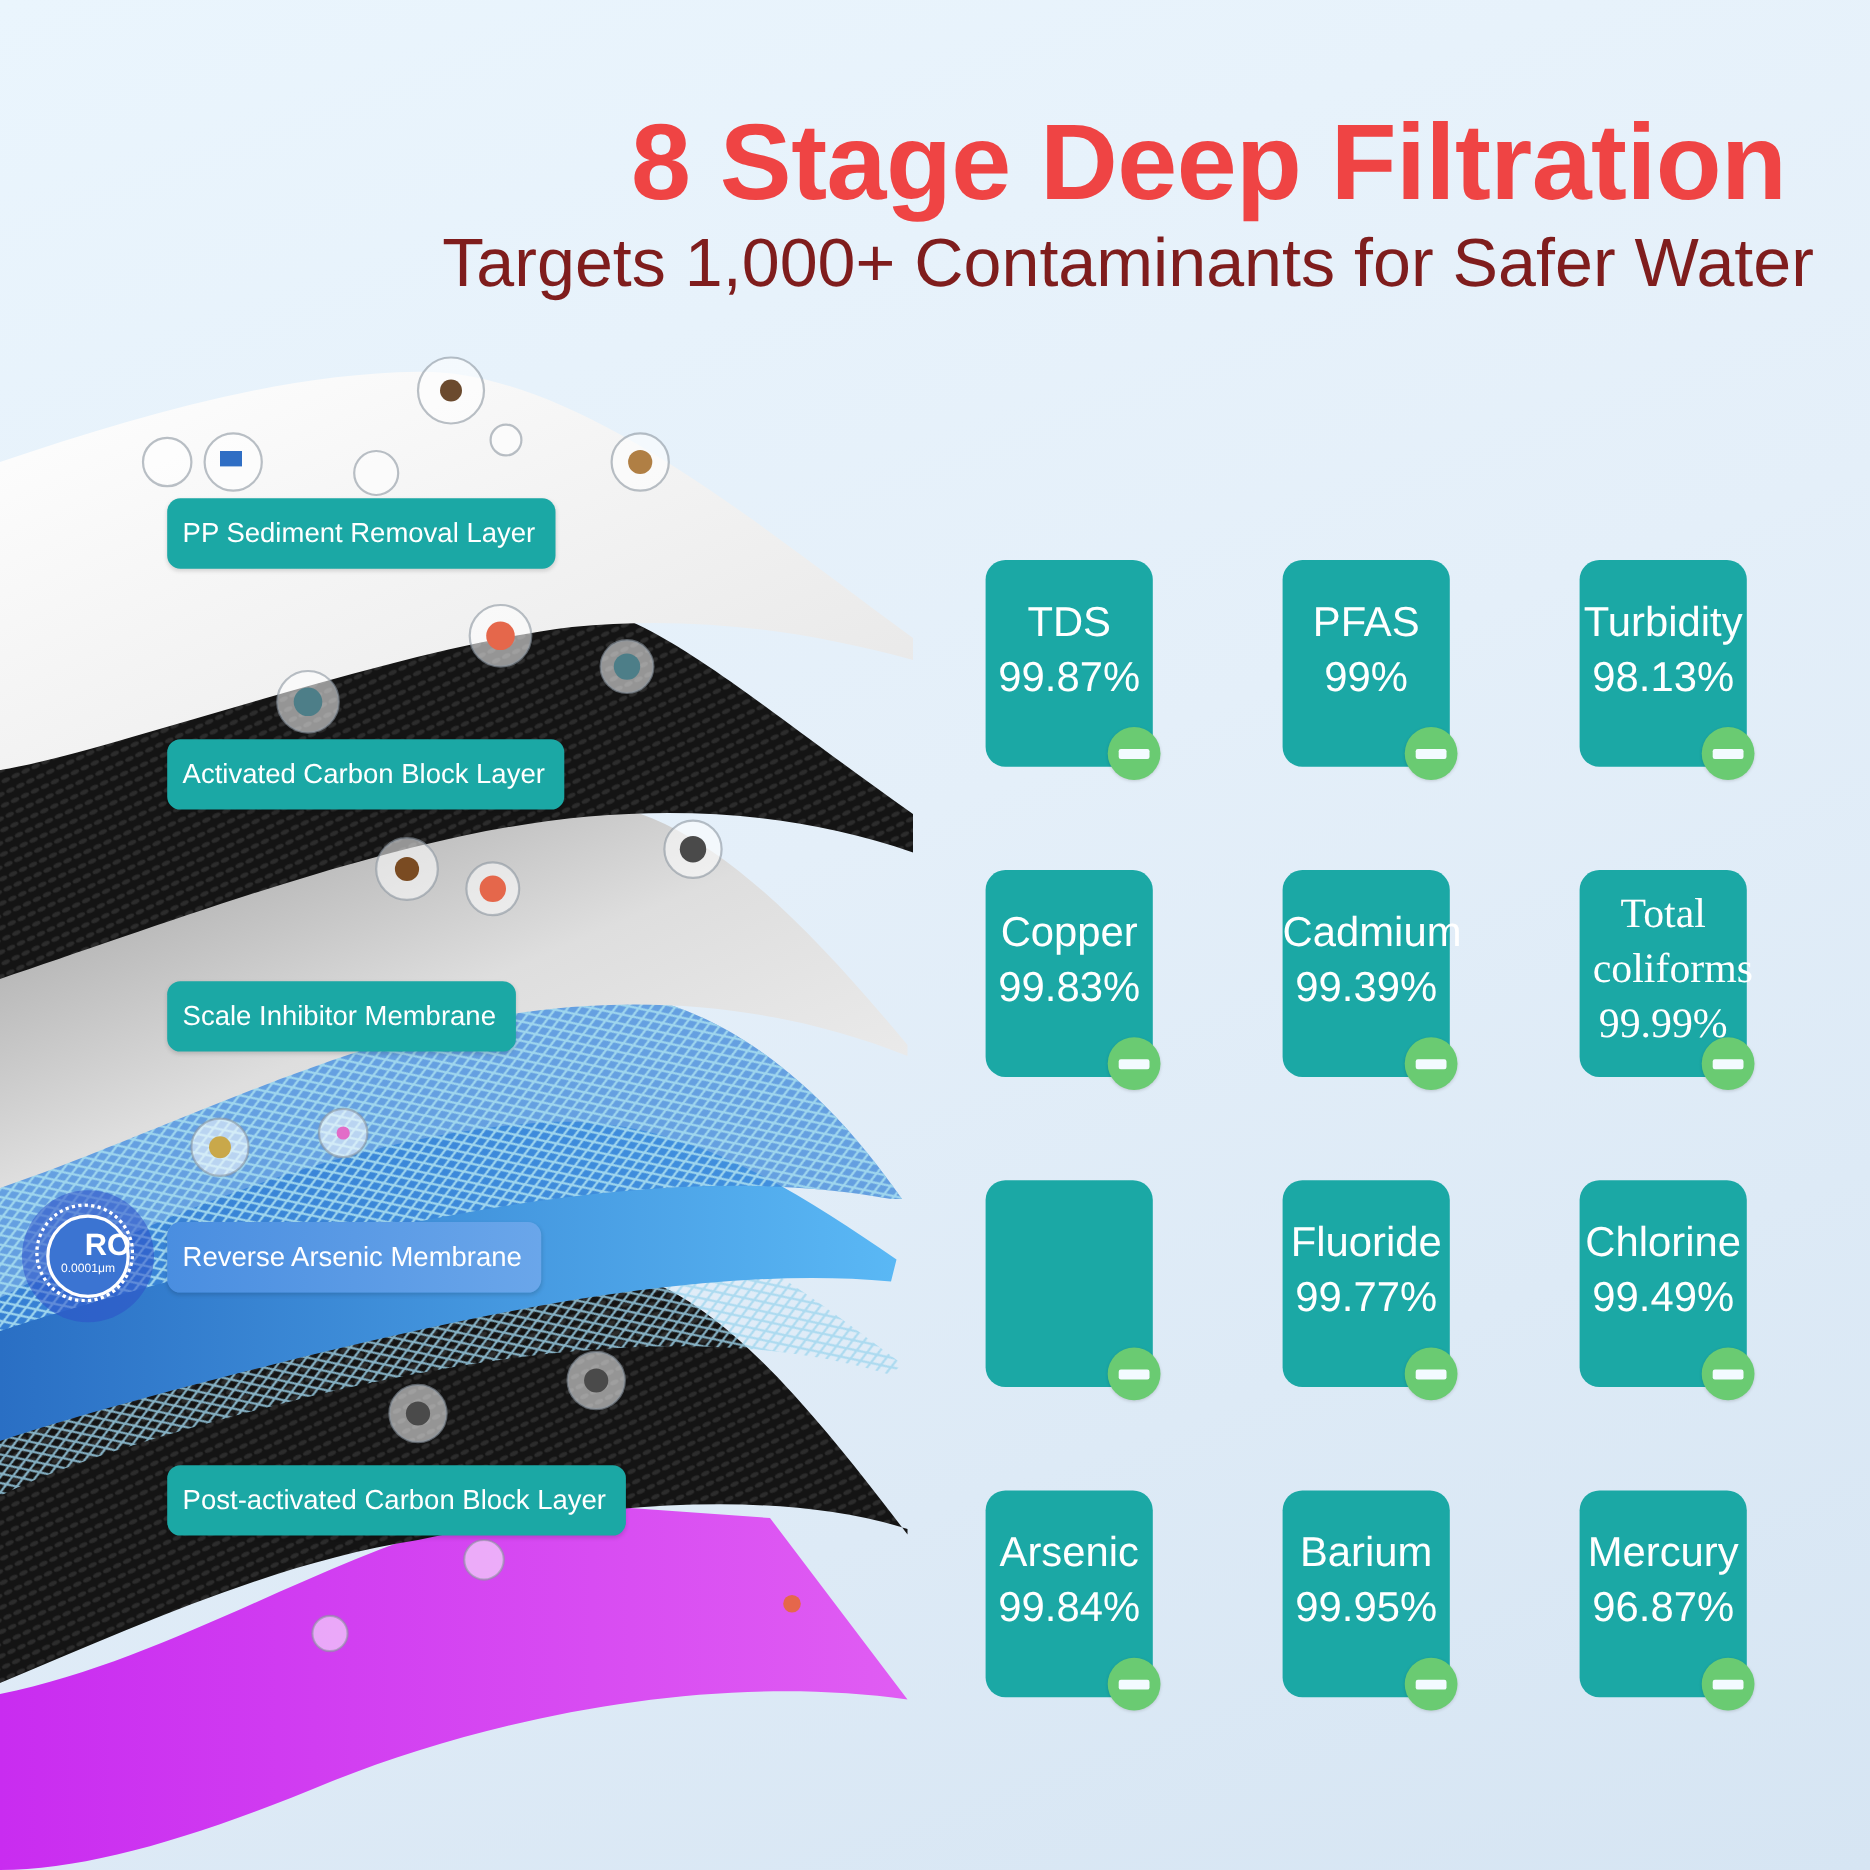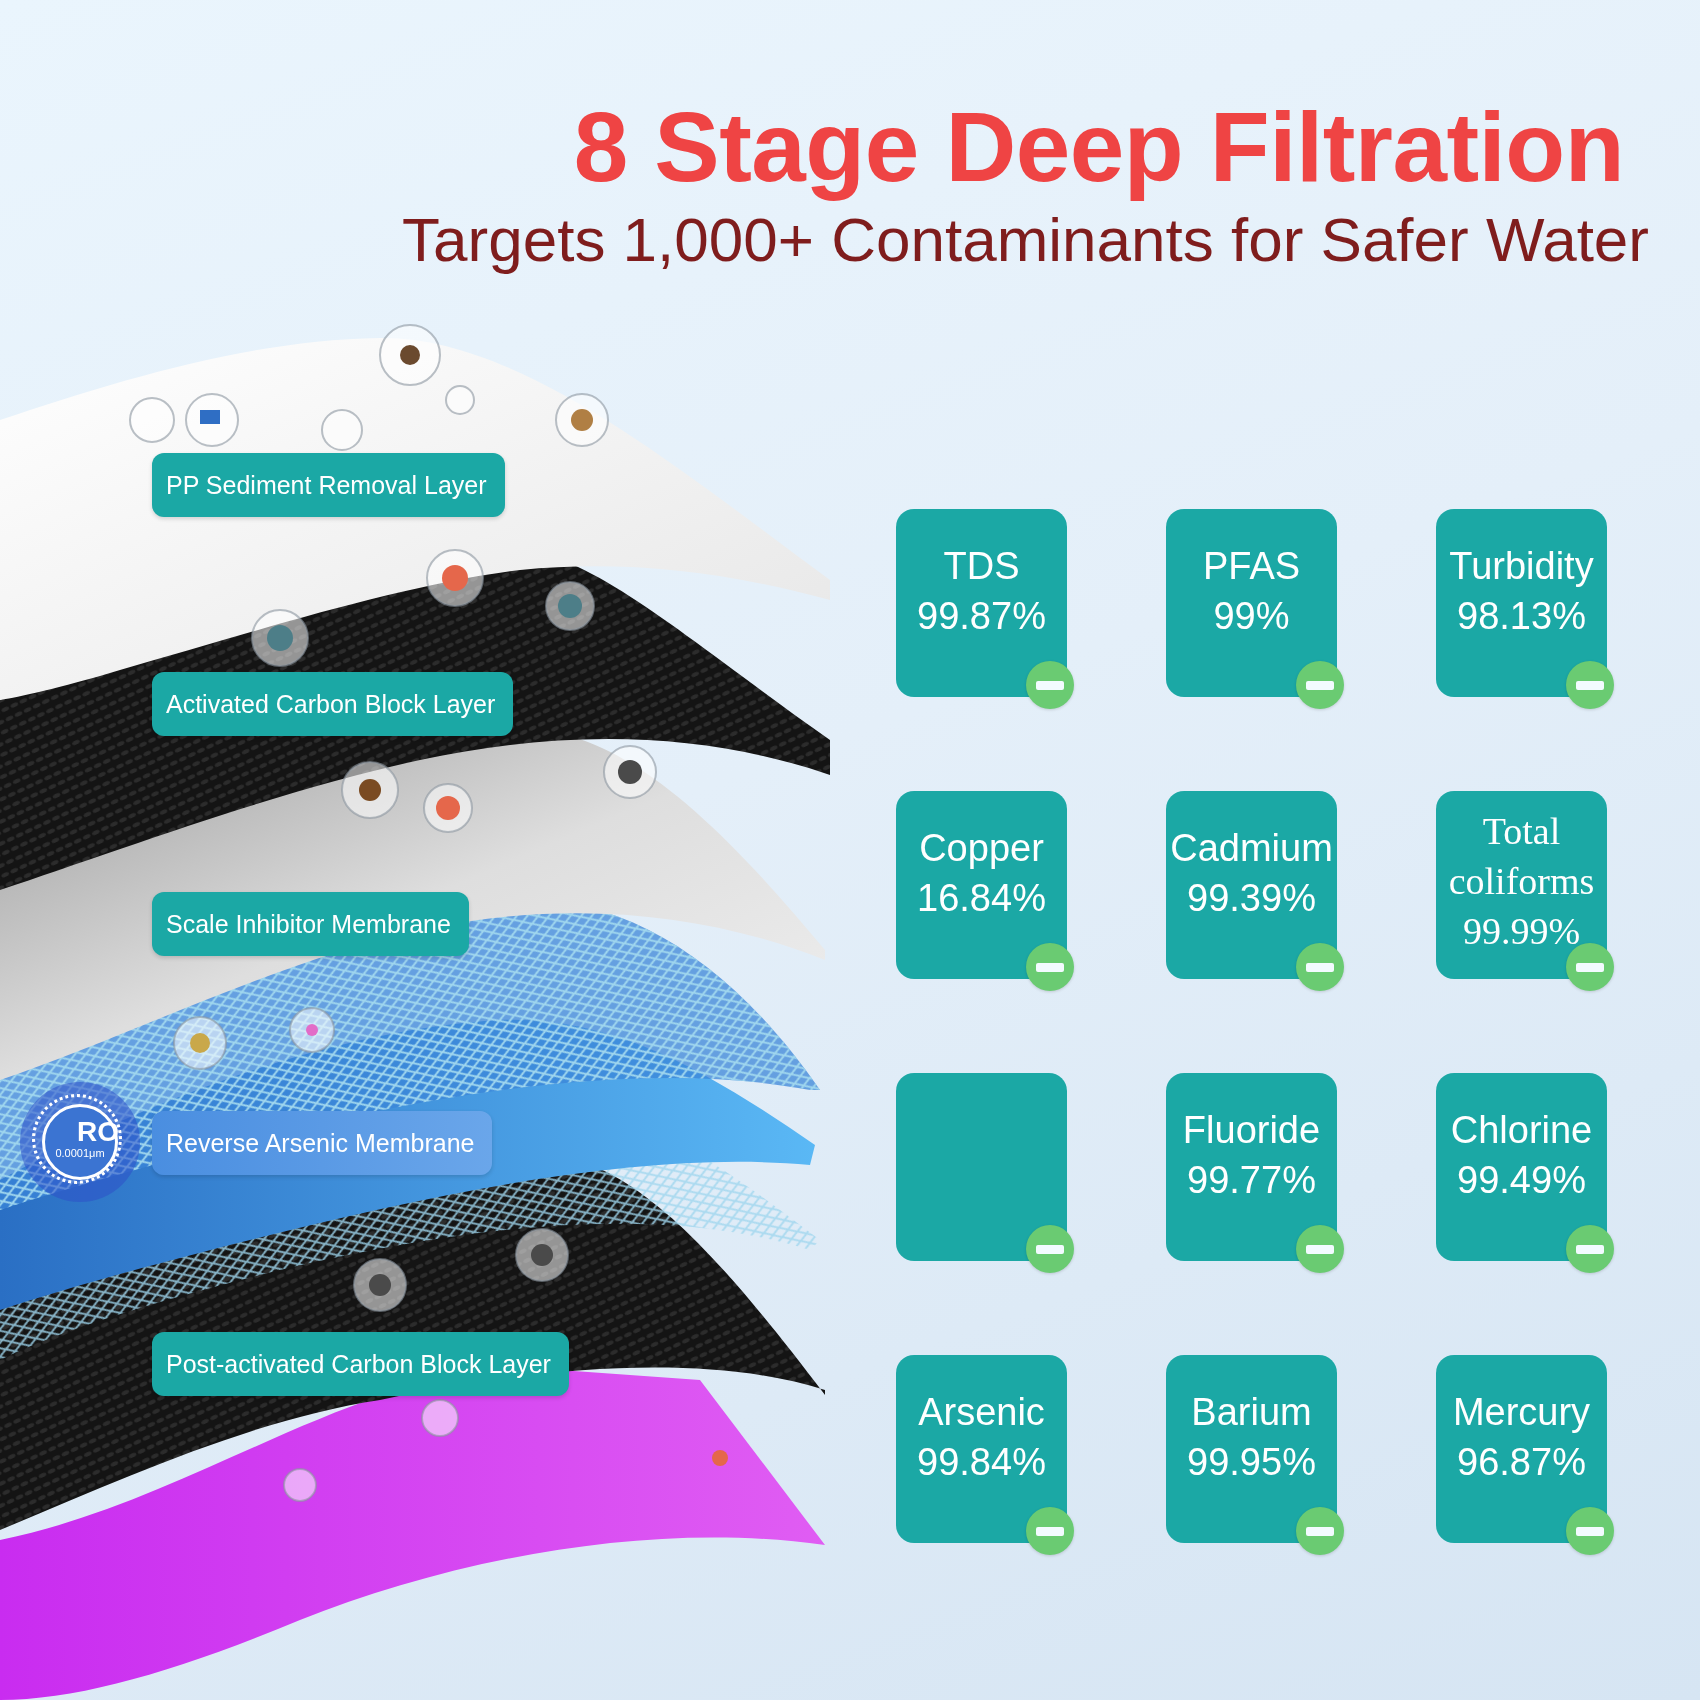--- a/index.html
+++ b/index.html
@@ -39,21 +39,21 @@
     color: #fff; text-align: center;
   }
   .ro-ring {
     position: absolute; left: 12px; top: 12px; width: 90px; height: 90px;
     border-radius: 50%; border: 3px dotted #fff; box-sizing: border-box;
   }
   .ro-main { font-weight: bold; font-size: 28px; line-height: 30px; margin-top: 10px; padding-left: 32px; }
   .ro-sub { font-size: 11px; line-height: 12px; }
 
   .card {
-    position: absolute; width: 171px; height: 188px; background: #1ba8a5;
+    position: absolute; width: 152px; height: 188px; background: #1ba8a5;
     border-radius: 18px; color: #fff; text-align: center;
     display: flex; flex-direction: column; justify-content: center;
     font-size: 38px; line-height: 50px;
   }
   .card .inner { margin-top: -24px; }
   .card.tall .inner { margin-top: -8px; font-family: Liberation Serif, serif; }
   .badge {
     position: absolute; right: -7px; bottom: -12px; width: 48px; height: 48px;
     border-radius: 50%; background: #6acb72;
     box-shadow: 0 1px 3px rgba(0,0,0,0.15);
@@ -186,21 +186,21 @@
   <div class="inner">
       <div>Turbidity</div>
       <div>98.13%</div>
     </div>
   <span class="badge"></span>
 </div>
 
 <div class="card" style="left:896px;top:791px">
   <div class="inner">
       <div>Copper</div>
-      <div>16.84%</div>
+      <div>99.83%</div>
     </div>
   <span class="badge"></span>
 </div>
 <div class="card" style="left:1166px;top:791px">
   <div class="inner">
       <div>Cadmium</div>
       <div>99.39%</div>
     </div>
   <span class="badge"></span>
 </div>

